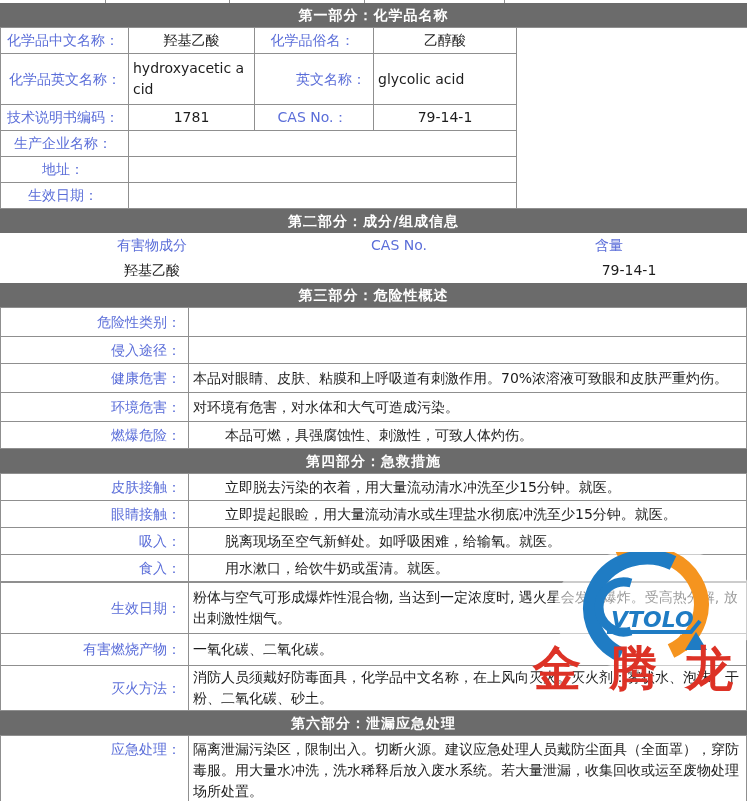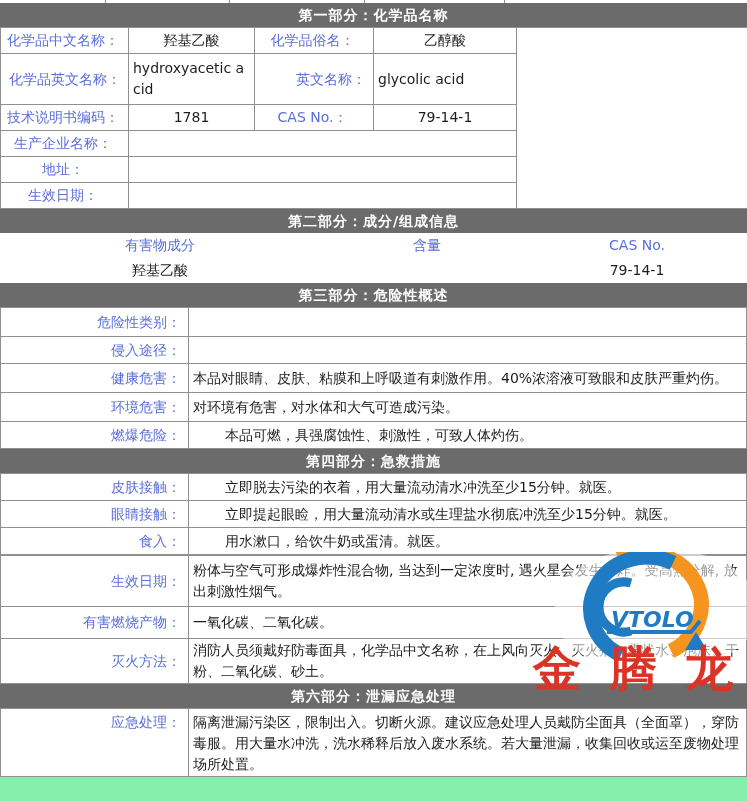--- a/index.html
+++ b/index.html
@@ -23,21 +23,21 @@
   tr.h50 td{height:48px;}
   tr.h28 td{height:26px;}
   tr.h26 td{height:24px;padding-left:36px;}
   tr.h31 td{height:29px;margin-top:16px;}
   tr.h41 td{height:39px;}
   tr.h50b td{height:48px;}
   tr.h64 td{height:62px;vertical-align:top;padding-top:3px;}
   td.p1-empty{background:#fff;}
 
   
-  .p2row{display:flex;height:25px;align-items:center;background:#fff;padding-left:8px;}
+  .p2row{display:flex;height:25px;align-items:center;background:#fff;}
   .p2c{text-align:center;line-height:25px;}
   .p2c.c1{width:304px;}
   .p2c.c2{width:230px;}
   .p2c.c3{width:190px;}
   .p2row.hdr .p2c{color:#5b6ed9;}
 
   
   .wm{position:absolute;top:550px;left:527px;width:229px;height:172px;z-index:5;pointer-events:none;}
   .wm-wash{position:absolute;left:28px;top:0;right:0;height:120px;background:rgba(255,255,255,0.55);border-radius:45%;}
   .wm-logo{position:absolute;left:40px;top:2px;}
@@ -97,22 +97,22 @@
       <td class="lbl">生效日期：</td>
       <td colspan="3"></td>
     </tr>
   </tbody>
     </table>
 
   <div class="band">第二部分：成分/组成信息</div>
   <div>
     <div class="p2row hdr">
       <span class="p2c c1">有害物成分</span>
+      <span class="p2c c3">CAS No.</span>
       <span class="p2c c2">含量</span>
-      <span class="p2c c3">CAS No.</span>
     </div>
     <div class="p2row">
       <span class="p2c c1">羟基乙酸</span>
       <span class="p2c c2"></span>
       <span class="p2c c3">79-14-1</span>
     </div>
   </div>
 
   <div class="band">第三部分：危险性概述</div>
   <table>
@@ -124,21 +124,21 @@
         <tr class="h28">
       <td class="lbl">危险性类别：</td>
       <td></td>
     </tr>
     <tr class="h26">
       <td class="lbl">侵入途径：</td>
       <td></td>
     </tr>
     <tr class="h28">
       <td class="lbl">健康危害：</td>
-      <td>本品对眼睛、皮肤、粘膜和上呼吸道有刺激作用。40%浓溶液可致眼和皮肤严重灼伤。</td>
+      <td>本品对眼睛、皮肤、粘膜和上呼吸道有刺激作用。70%浓溶液可致眼和皮肤严重灼伤。</td>
     </tr>
     <tr class="h28">
       <td class="lbl">环境危害：</td>
       <td>对环境有危害，对水体和大气可造成污染。</td>
     </tr>
     <tr class="h26">
       <td class="lbl">燃爆危险：</td>
       <td>本品可燃，具强腐蚀性、刺激性，可致人体灼伤。</td>
     </tr>
   </tbody>
@@ -151,20 +151,24 @@
         <col>
       </colgroup>
     <tbody>
         <tr class="h26">
       <td class="lbl">皮肤接触：</td>
       <td>立即脱去污染的衣着，用大量流动清水冲洗至少15分钟。就医。</td>
     </tr>
     <tr class="h26">
       <td class="lbl">眼睛接触：</td>
       <td>立即提起眼睑，用大量流动清水或生理盐水彻底冲洗至少15分钟。就医。</td>
+    </tr>
+    <tr class="h26">
+      <td class="lbl">吸入：</td>
+      <td>脱离现场至空气新鲜处。如呼吸困难，给输氧。就医。</td>
     </tr>
     <tr class="h26">
       <td class="lbl">食入：</td>
       <td>用水漱口，给饮牛奶或蛋清。就医。</td>
     </tr>
   </tbody>
     </table>
 
   <table>
     <colgroup>

